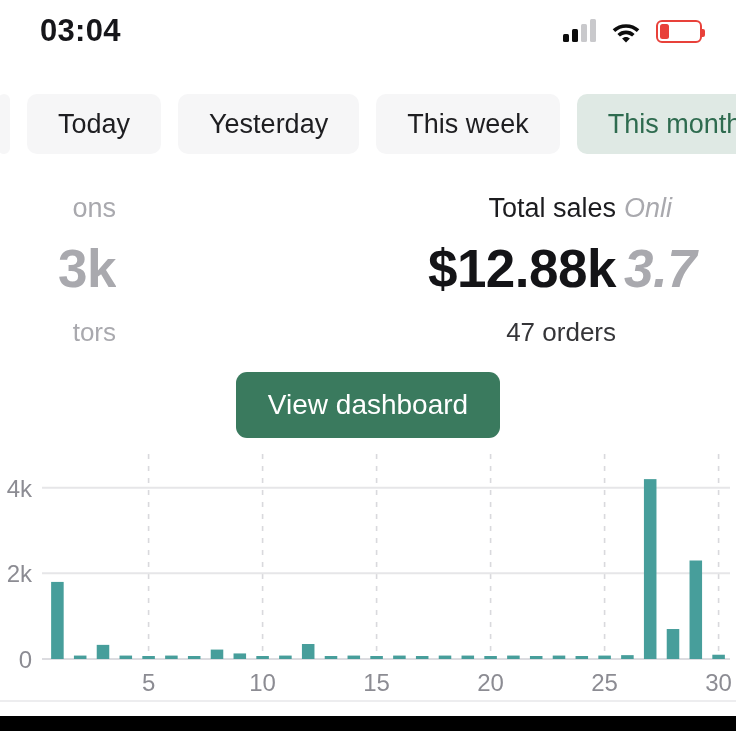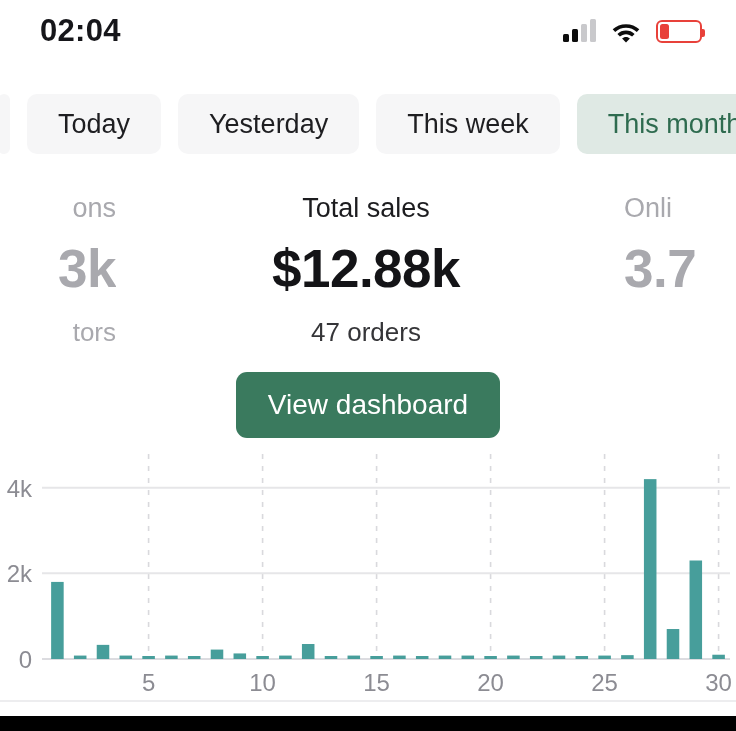--- a/index.html
+++ b/index.html
@@ -79,21 +79,21 @@
   }
 
   
   .cards {
     position: absolute; top: 178px; left: 0;
     width: 736px; height: 170px;
     display: flex; align-items: flex-start;
   }
   .card {
     flex: none;
-    display: flex; flex-direction: column; align-items: center;
+    display: flex; flex-direction: column; align-items: flex-end;
     text-align: center;
   }
   .card.side { opacity: 1; }
   .card-title {
     font-size: 27px; color: #1c1c1f; line-height: 1.25;
     padding-top: 14px;
   }
   .card-value {
     font-size: 53px; font-weight: 700; color: #141417;
     line-height: 1.25; padding-top: 10px; letter-spacing: -0.5px;
@@ -110,21 +110,21 @@
   }
   .card.left .card-title,
   .card.left .card-value,
   .card.left .card-sub {
     white-space: nowrap; overflow: hidden;
     direction: rtl; text-align: right; width: 116px;
     padding-left: 4px;
   }
   .card.center { width: 500px; }
   .card.right {
-    width: 120px; align-items: flex-end;
+    width: 120px; align-items: flex-end; font-style: italic;
   }
   .card.right .card-title,
   .card.right .card-value,
   .card.right .card-sub {
     white-space: nowrap; overflow: hidden;
     text-align: left; width: 120px; padding-left: 8px;
   }
 
   
   .cta-wrap {
@@ -156,21 +156,21 @@
     position: absolute; bottom: 0; left: 0;
     width: 736px; height: 15px; background: #000000;
   }
 </style>
 </head>
 <body>
 
 <div class="phone">
 
   <div class="statusbar">
-    <div class="status-time">02:04</div>
+    <div class="status-time">03:04</div>
     <div class="status-icons">
       <span class="signal">
         <i></i>
           <i></i>
           <i></i>
           <i></i>
       </span>
       <span>
         <svg class="wifi" viewBox="0 0 30 23" xmlns="http://www.w3.org/2000/svg">
           <path d="M15 4.2c5.1 0 9.8 1.9 13.3 5.1l-2.5 2.7C22.9 9.3 19.1 7.8 15 7.8S7.1 9.3 4.2 12L1.7 9.3C5.2 6.1 9.9 4.2 15 4.2z" fill="#0d0d0d"></path>

